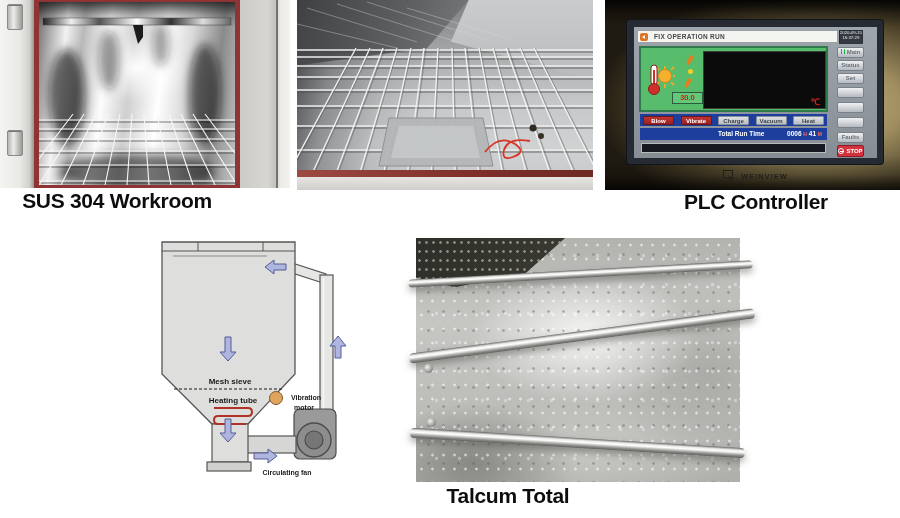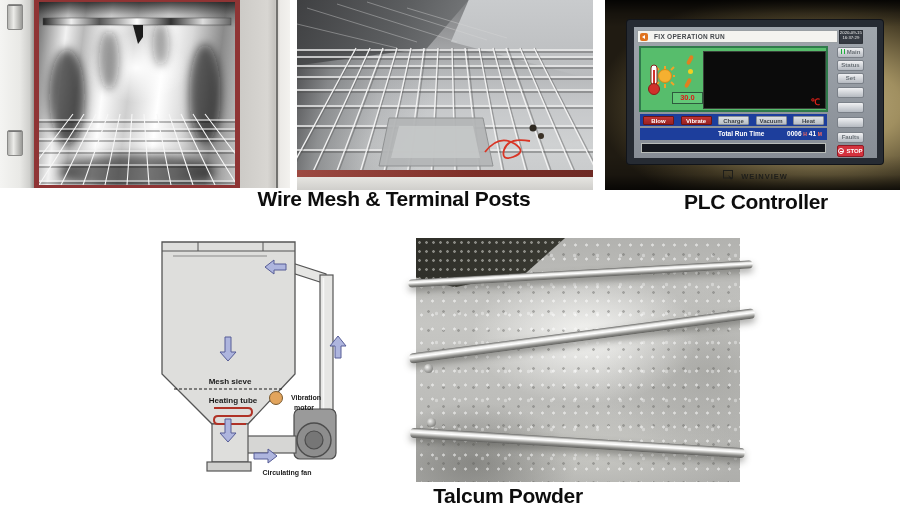--- a/index.html
+++ b/index.html
@@ -165,20 +165,21 @@
           </g>
           <g stroke="#f7f7f7" stroke-width="1.1">
             <path d="M0,118 H196 M0,127 H196 M0,137 H196 M0,149 H196 M0,163 H196 M0,179 H196"></path>
             <path d="M-20,183 L34,112 M0,183 L45,112 M22,183 L57,112 M44,183 L69,112 M66,183 L81,112 M88,183 L93,112 M110,183 L105,112 M132,183 L118,112 M154,183 L130,112 M176,183 L142,112 M198,183 L154,112 M220,183 L166,112"></path>
           </g>
         </svg>
       </div>
     </div>
     <div class="abs p1-wall"></div>
   </div>
+  <div class="caption" style="left:15px;top:189px;width:204px">SUS 304 Workroom</div>
 
   <div class="abs photo2">
     <div class="abs p2-base"></div>
     <div class="abs p2-foil"></div>
     <div class="abs p2-wallr"></div>
     <svg class="abs" style="left:0;top:0" width="296" height="176" viewBox="0 0 296 176">
       <g stroke="rgba(215,215,215,.5)" stroke-width=".8">
         <path d="M10,8 L120,42 M40,4 L160,42 M70,2 L190,40 M0,24 L100,48 M110,8 L210,38"></path>
       </g>
       <g stroke="rgba(70,70,70,.5)" stroke-width="1.6">
@@ -195,21 +196,20 @@
       </g>
       <polygon points="92,118 186,118 196,166 82,166" fill="#b4b6b7" stroke="#8d8f90" opacity=".95"></polygon>
       <polygon points="102,126 176,126 183,158 94,158" fill="#c8cacb" opacity=".8"></polygon>
       <path d="M188,152 q14,-18 30,-8 q12,8 -2,13 q-12,4 -9,-7 q4,-13 26,-9" fill="none" stroke="#d93525" stroke-width="1.8"></path>
       <circle cx="236" cy="128" r="3.5" fill="#2f2a22"></circle>
       <circle cx="244" cy="136" r="3" fill="#3a3126"></circle>
     </svg>
     <div class="abs p2-red"></div>
     <div class="abs p2-sill"></div>
   </div>
-  <div class="caption" style="left:244px;top:187px;width:300px">Wire Mesh &amp; Terminal Posts</div>
 
   <div class="abs photo3">
     <div class="abs lcd"></div>
     <div class="abs scrbg"></div>
     <div class="abs tbar">
       <div class="abs tbar-ico"></div>
       <span>FIX OPERATION RUN</span>
     </div>
     <div class="abs datebox">
       <div>2020-09-15</div>
@@ -318,15 +318,15 @@
 
   <div class="abs photo5">
     <div class="abs p5-powder"></div>
     <div class="abs p5-dark"></div>
     <div class="rack-bar" style="left:-8px;top:32px;width:345px;height:8px;transform:rotate(-3.2deg)"></div>
     <div class="rack-bar" style="left:-8px;top:93px;width:348px;height:10px;transform:rotate(-7.5deg)"></div>
     <div class="rack-bar" style="left:-6px;top:200px;width:335px;height:10px;transform:rotate(3.5deg)"></div>
     <div class="joint" style="left:8px;top:126px"></div>
     <div class="joint" style="left:11px;top:180px"></div>
   </div>
-  <div class="caption" style="left:358px;top:484px;width:300px">Talcum Powder</div>
+  <div class="caption" style="left:358px;top:484px;width:300px">Talcum Total</div>
 
 </div>
 
 </body></html>

